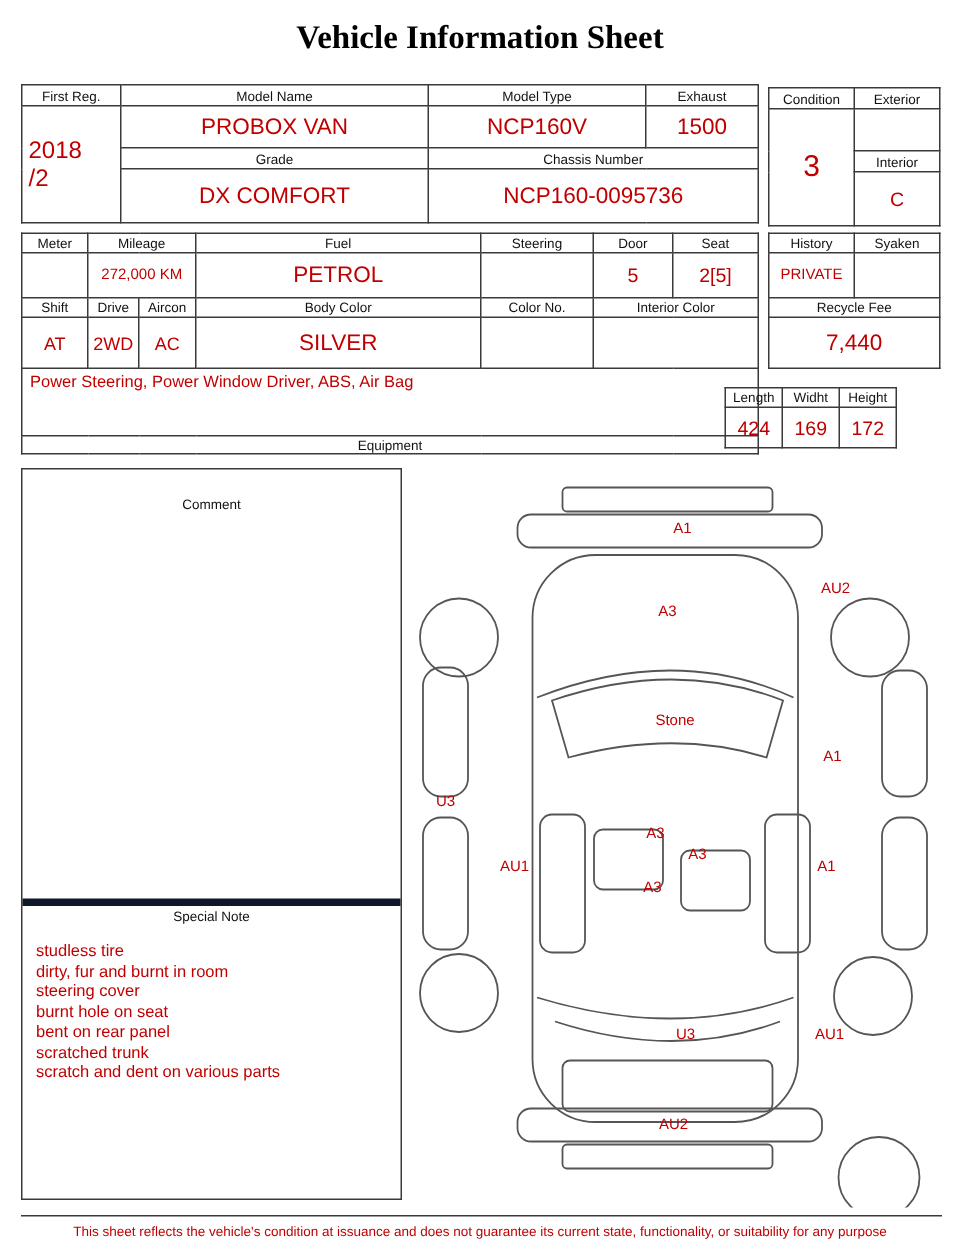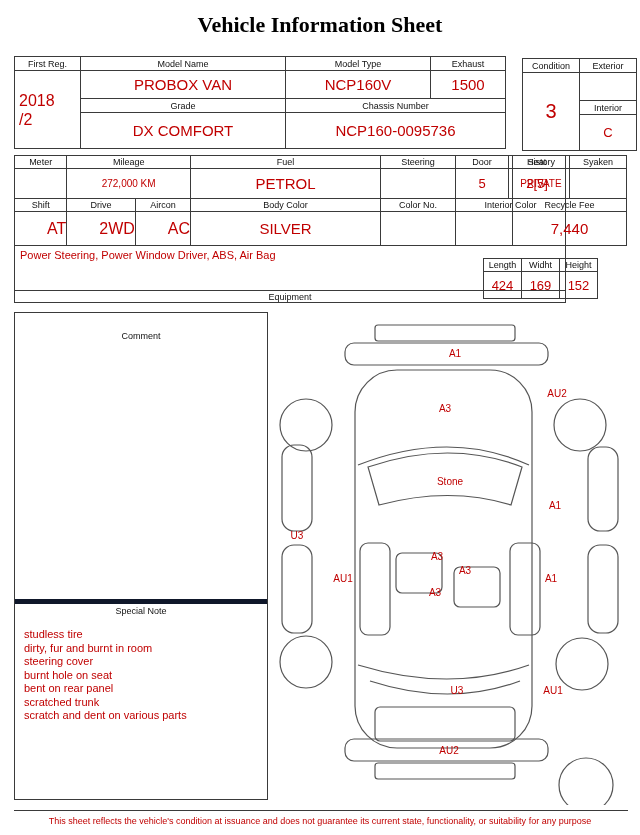--- a/index.html
+++ b/index.html
@@ -4,21 +4,21 @@
 <style>
   html,body{margin:0;padding:0;background:#fff;}
   .page{position:relative;width:640px;height:835px;background:#fff;
         font-family:"Liberation Sans",sans-serif;color:#111;overflow:hidden;}
   .title{position:absolute;top:12px;left:0;width:100%;text-align:center;
          font-family:"Liberation Serif",serif;font-size:22px;font-weight:600;color:#000;}
   table{border-collapse:collapse;table-layout:fixed;position:absolute;}
   td{border:1px solid #3a3a3a;padding:0;overflow:hidden;vertical-align:middle;}
   .lbl{font-size:9px;text-align:center;color:#111;}
   .val{color:#c00000;text-align:center;}
-  .v10{font-size:10px;} .v12{font-size:16px;padding-left:32px;} .v13{font-size:13px;}
+  .v10{font-size:10px;} .v12{font-size:12px;} .v13{font-size:13px;}
   .v15{font-size:15px;} .v20{font-size:20px;}
   .firstreg{font-size:16px;color:#c00000;text-align:left;padding-left:4px;line-height:19px;}
   .equip-val{font-size:11px;color:#c00000;text-align:left;vertical-align:top;padding:3px 5px;}
   .comment-box{position:absolute;left:14px;top:312px;width:254px;height:488px;
                border:1px solid #3a3a3a;display:flex;flex-direction:column;box-sizing:border-box;}
   .comment-head,.special-head{height:16px;text-align:center;font-size:9px;padding-top:2px;flex:0 0 auto;margin-top:16px;}
   .comment-space{flex:0 0 236px;}
   .special-head{border-top:5px solid #0f172a;}
   .notes{flex:1;padding:6px 9px;color:#c00000;font-size:11px;line-height:13.5px;}
   .notes div{white-space:nowrap;}
@@ -64,21 +64,21 @@
       <td class="lbl">Grade</td>
       <td class="lbl" colspan="2">Chassis Number</td>
     </tr>
     <tr style="height:36px">
       <td class="val v15">DX COMFORT</td>
       <td class="val v15" colspan="2">NCP160-0095736</td>
     </tr>
   </tbody>
     </table>
 
-  <table style="left:512px;top:58px;margin-left:10px;">
+  <table style="left:512px;top:58px;">
     <colgroup>
         <col style="width:57px">
         <col style="width:57px">
       </colgroup>
     <tbody>
         <tr style="height:14px">
       <td class="lbl">Condition</td>
       <td class="lbl">Exterior</td>
     </tr>
     <tr style="height:28px">
@@ -177,21 +177,21 @@
       </colgroup>
     <tbody>
         <tr style="height:13px">
       <td class="lbl">Length</td>
       <td class="lbl">Widht</td>
       <td class="lbl">Height</td>
     </tr>
     <tr style="height:27px">
       <td class="val v13">424</td>
       <td class="val v13">169</td>
-      <td class="val v13">152</td>
+      <td class="val v13">172</td>
     </tr>
   </tbody>
     </table>
 
   <div class="comment-box">
     <div class="comment-head">Comment</div>
     <div class="comment-space"></div>
     <div class="special-head">Special Note</div>
     <div class="notes">
       <div>studless tire</div>

